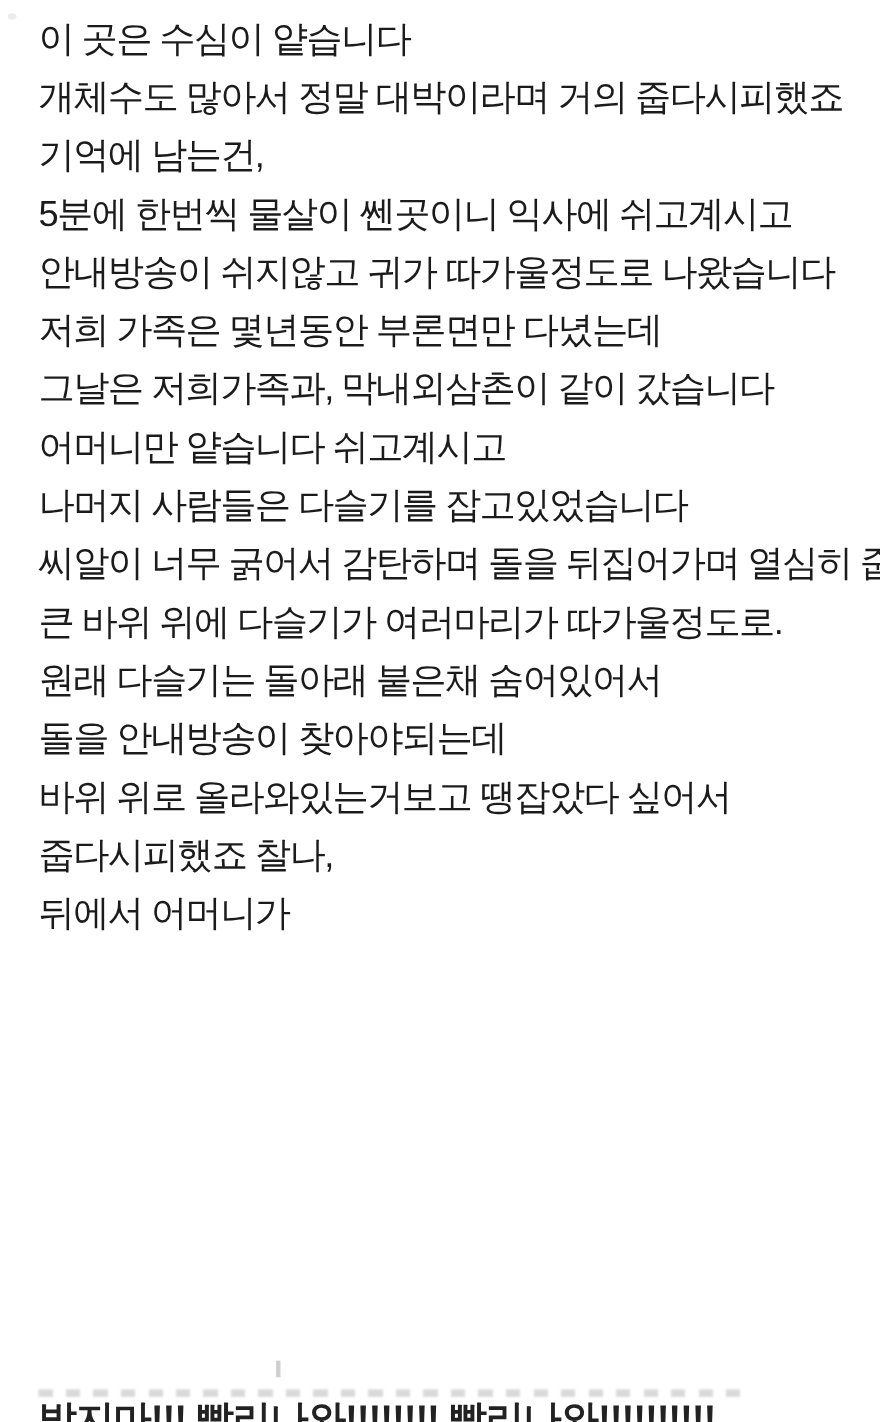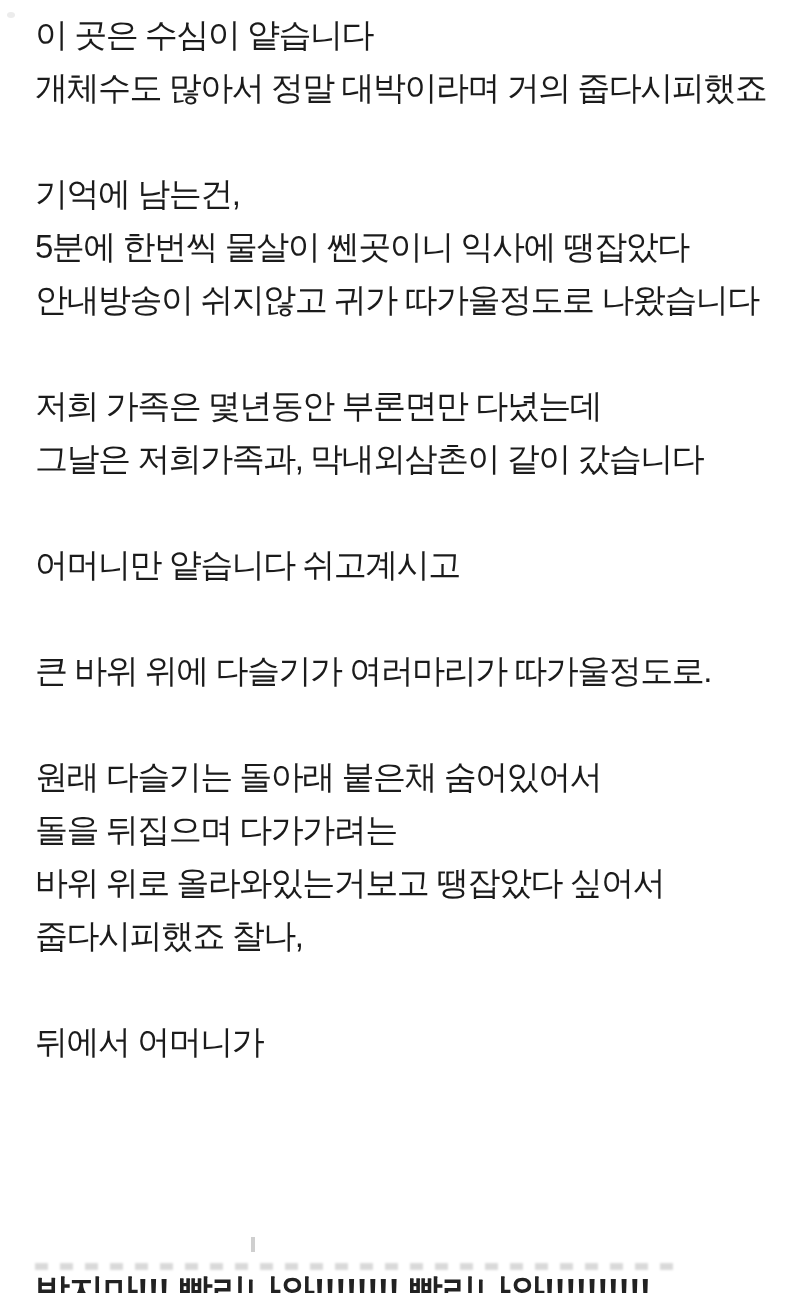--- a/index.html
+++ b/index.html
@@ -13,21 +13,21 @@
     color: #1b1b1b;
   }
   .content {
     padding: 8px 18px 0 35px;
     font-size: 33px;
     line-height: 53px;
     letter-spacing: -1.5px;
     font-weight: 500;
   }
   .para { margin: 0; }
-  .para + .para { margin-top: 53px; }
+  .para + .para { }
   .line { white-space: nowrap; }
   
   .cut-line {
     position: absolute;
     left: 35px;
     top: 1264px;
     font-size: 35px;
     line-height: 53px;
     font-weight: 700;
     letter-spacing: -1px;
@@ -72,40 +72,42 @@
 
   <div class="content">
 
     <div class="para">
       <div class="line">이 곳은 수심이 얕습니다</div>
       <div class="line">개체수도 많아서 정말 대박이라며 거의 줍다시피했죠</div>
     </div>
 
     <div class="para">
       <div class="line">기억에 남는건,</div>
-      <div class="line">5분에 한번씩 물살이 쎈곳이니 익사에 땡잡았다</div>
+      <div class="line">5분에 한번씩 물살이 쎈곳이니 익사에 쉬고계시고</div>
       <div class="line">안내방송이 쉬지않고 귀가 따가울정도로 나왔습니다</div>
     </div>
 
     <div class="para">
       <div class="line">저희 가족은 몇년동안 부론면만 다녔는데</div>
       <div class="line">그날은 저희가족과, 막내외삼촌이 같이 갔습니다</div>
     </div>
 
     <div class="para">
       <div class="line">어머니만 얕습니다 쉬고계시고</div>
+      <div class="line">나머지 사람들은 다슬기를 잡고있었습니다</div>
+      <div class="line">씨알이 너무 굵어서 감탄하며 돌을 뒤집어가며 열심히 줍</div>
     </div>
 
     <div class="para">
       <div class="line">큰 바위 위에 다슬기가 여러마리가 따가울정도로.</div>
     </div>
 
     <div class="para">
       <div class="line">원래 다슬기는 돌아래 붙은채 숨어있어서</div>
-      <div class="line">돌을 뒤집으며 다가가려는</div>
+      <div class="line">돌을 안내방송이 찾아야되는데</div>
       <div class="line">바위 위로 올라와있는거보고 땡잡았다 싶어서</div>
       <div class="line">줍다시피했죠 찰나,</div>
     </div>
 
     <div class="para">
       <div class="line">뒤에서 어머니가</div>
     </div>
 
   </div>
 

